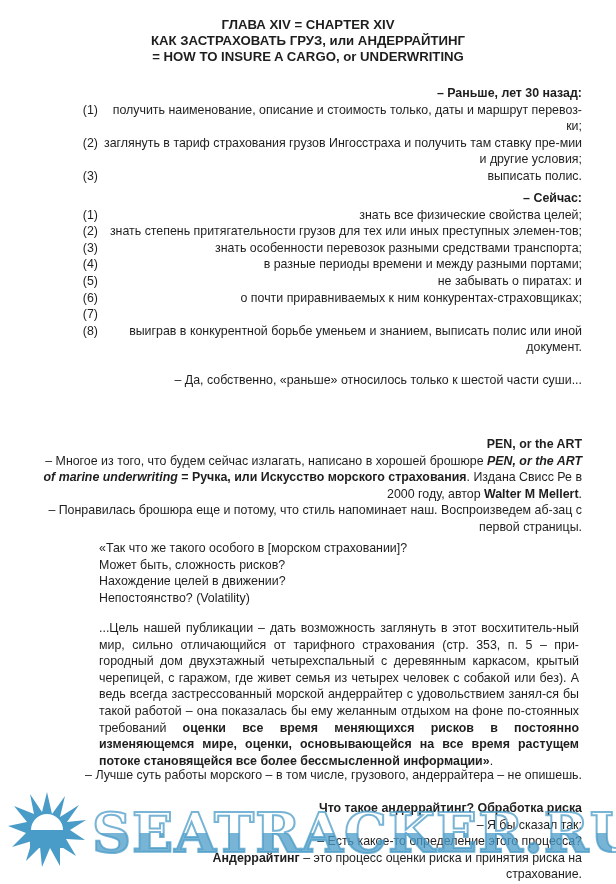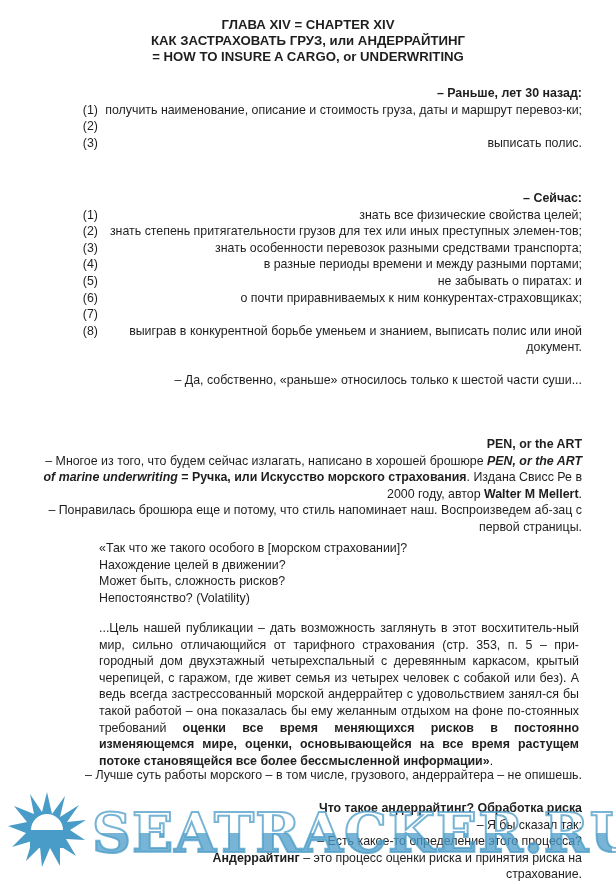--- a/index.html
+++ b/index.html
@@ -25,24 +25,25 @@
 <div class="page">
 
   <div class="title" style="top:17px">ГЛАВА XIV = CHAPTER XIV</div>
   <div class="title" style="top:33px">КАК ЗАСТРАХОВАТЬ ГРУЗ, или АНДЕРРАЙТИНГ</div>
   <div class="title" style="top:49px">= HOW TO INSURE A CARGO, or UNDERWRITING</div>
 
   <div class="block" style="top:85px">
     <div class="h">– Раньше, лет 30 назад:</div>
     <div class="item">
       <span class="num">(1)</span>
-      <span class="txt">получить наименование, описание и стоимость груза, даты и маршрут перевоз-ки;</span>
+      <span class="txt">получить наименование, описание и стоимость только, даты и маршрут перевоз-ки;</span>
     </div>
     <div class="item">
       <span class="num">(2)</span>
+      <span class="txt">заглянуть в тариф страхования грузов Ингосстраха и получить там ставку пре-мии и другие условия;</span>
     </div>
     <div class="item">
       <span class="num">(3)</span>
       <span class="txt">выписать полис.</span>
     </div>
   </div>
 
   <div class="block" style="top:190px">
     <div class="h">– Сейчас:</div>
     <div class="item">
@@ -83,22 +84,22 @@
   </div>
 
   <div class="block" style="top:436px">
     <div class="h">PEN, or the ART</div>
     <div><span>– Многое из того, что будем сейчас излагать, написано в хорошей брошюре </span><b><i>PEN, or the ART of marine underwriting</i></b><b> = Ручка, или Искусство морского страхования</b><span>. Издана Свисс Ре в 2000 году, автор </span><b>Walter M Mellert</b><span>.</span></div>
     <div>– Понравилась брошюра еще и потому, что стиль напоминает наш. Воспроизведем аб-зац с первой страницы.</div>
   </div>
 
   <div class="quote" style="top:540px">
     <div>«Так что же такого особого в [морском страховании]?</div>
+    <div>Может быть, сложность рисков?</div>
     <div>Нахождение целей в движении?</div>
-    <div>Может быть, сложность рисков?</div>
     <div>Непостоянство? (Volatility)</div>
   </div>
 
   <div class="quote justify" style="top:620px"><span>...Цель нашей публикации – дать возможность заглянуть в этот восхититель-ный мир, сильно отличающийся от тарифного страхования (стр. 353, п. 5 – при-городный дом двухэтажный четырехспальный с деревянным каркасом, крытый черепицей, с гаражом, где живет семья из четырех человек с собакой или без). А ведь всегда застрессованный морской андеррайтер с удовольствием занял-ся бы такой работой – она показалась бы ему желанным отдыхом на фоне по-стоянных требований </span><b>оценки все время меняющихся рисков в постоянно изменяющемся мире, оценки, основывающейся на все время растущем потоке становящейся все более бессмысленной информации»</b><span>.</span></div>
 
   <div class="block" style="top:767px">– Лучше суть работы морского – в том числе, грузового, андеррайтера – не опишешь.</div>
 
   <svg class="wm" style="left:8px;top:790px" width="78" height="78" viewBox="0 0 78 78">
     <polygon fill="#4a9cc8" points="39,2 44,24 57,6 52,27 71,15 59,32 78,30 62,40 77,50 58,49 68,66 52,56 52,76 42,58 34,77 32,57 18,71 24,51 4,57 18,43 0,36 19,32 6,16 26,24 22,4 34,22"></polygon>
     <circle cx="39" cy="40" r="16" fill="#ffffff"></circle>

